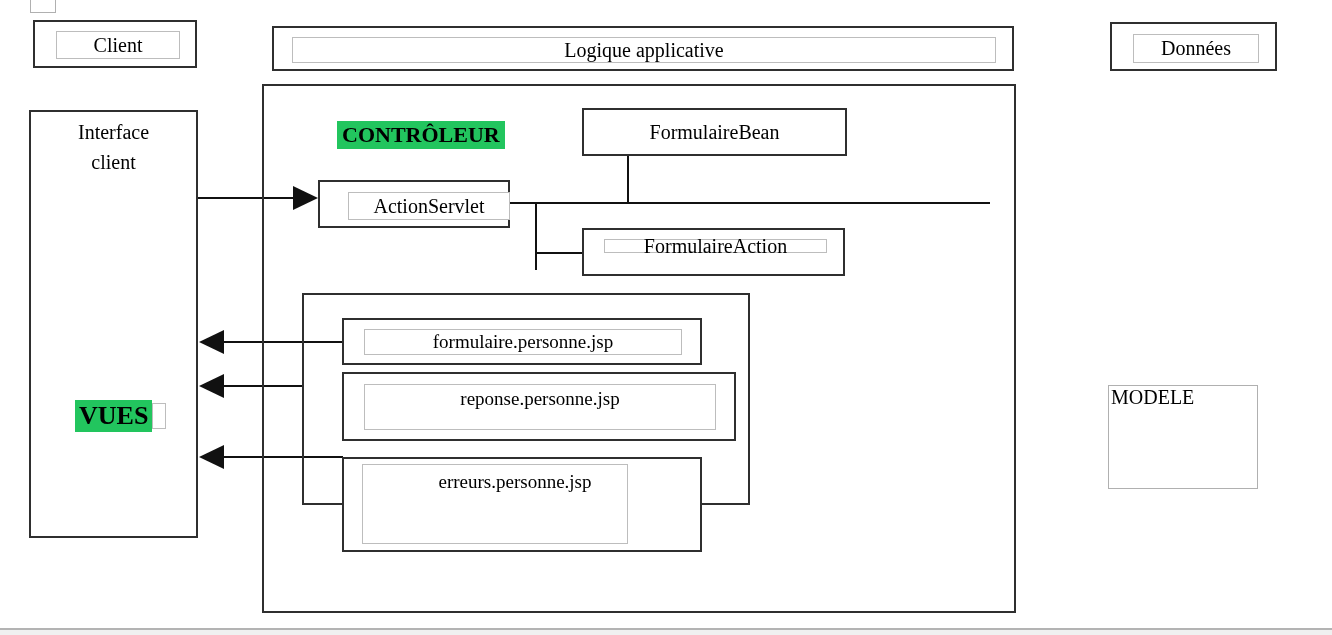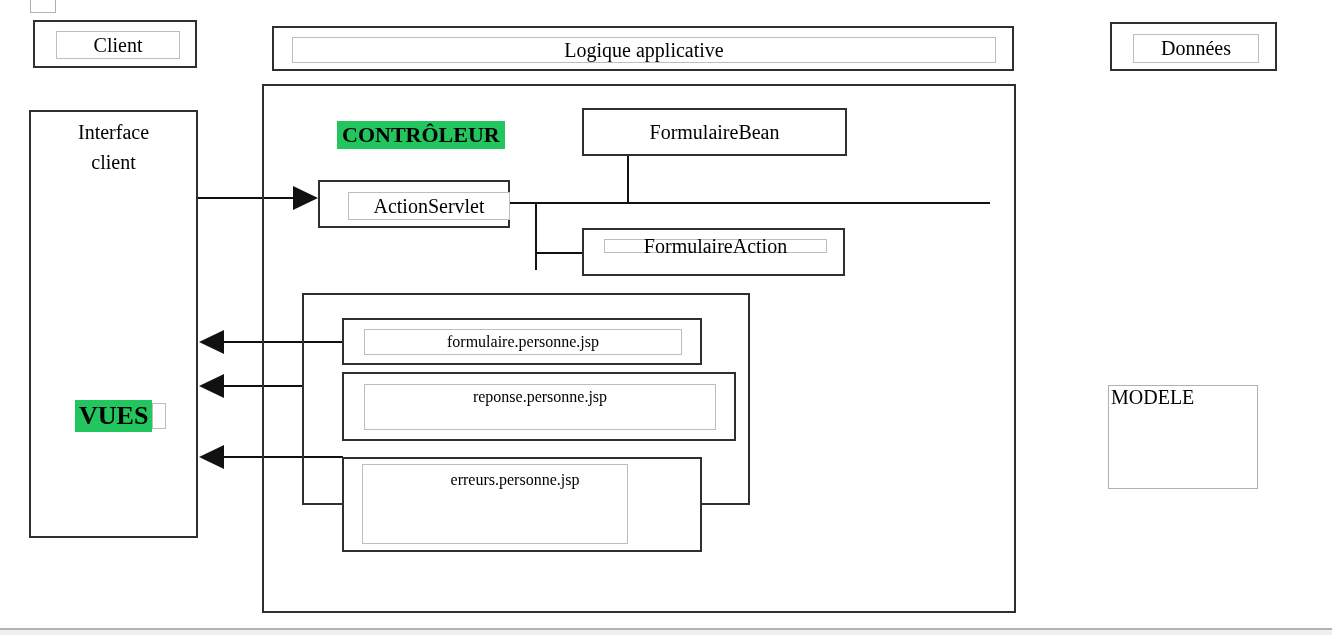--- a/index.html
+++ b/index.html
@@ -12,21 +12,21 @@
   .frame{border:2px solid #2f2f2f;background:#ffffff;}
   .inner{border:1px solid #bdbdbd;background:#ffffff;display:flex;align-items:center;justify-content:center;}
   .thin{border:1px solid #b0b0b0;background:#ffffff;}
   .txt{white-space:nowrap;}
   .center{display:flex;align-items:center;justify-content:center;text-align:left;}
   .line{background:#111111;}
   .hl{background:#22c55e;}
   .arrow-right{width:0;height:0;border-top:12px solid transparent;border-bottom:12px solid transparent;border-left:25px solid #111111;}
   .arrow-left{width:0;height:0;border-top:12px solid transparent;border-bottom:12px solid transparent;border-right:25px solid #111111;}
   .f20{font-size:20px;}
-  .f19{font-size:16px;}
+  .f19{font-size:19px;}
 </style>
 </head>
 <body>
 
 <div id="stage">
 
   <div class="abs thin" style="left:30px;top:-12px;width:26px;height:25px;"></div>
 
   <div class="abs line" style="left:197px;top:197px;width:97px;height:2px;"></div>
   <div class="abs arrow-right" style="left:293px;top:186px;"></div>

